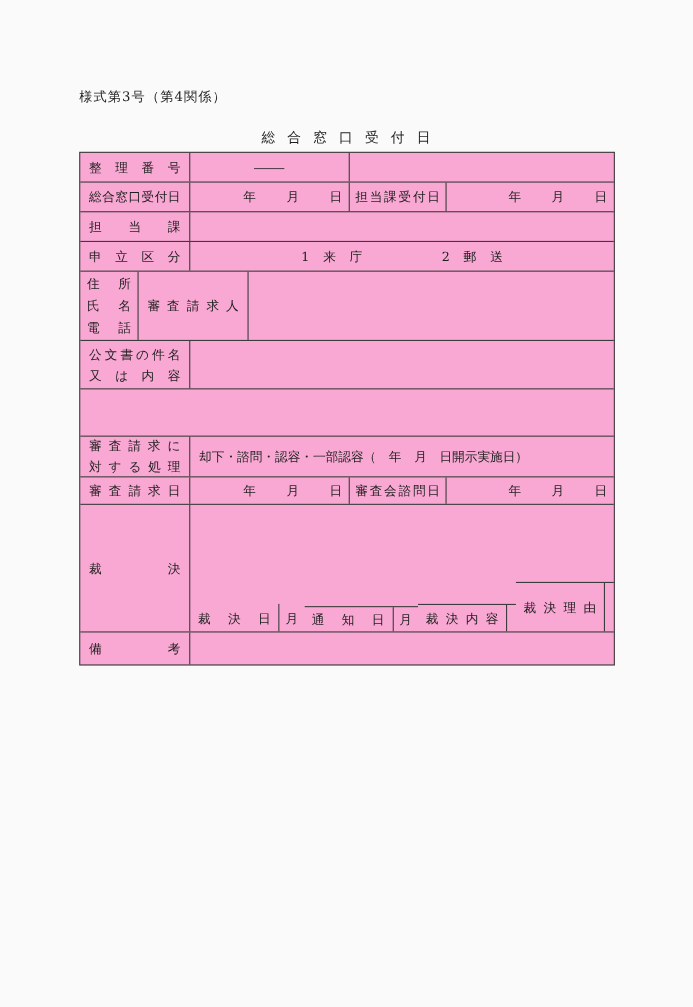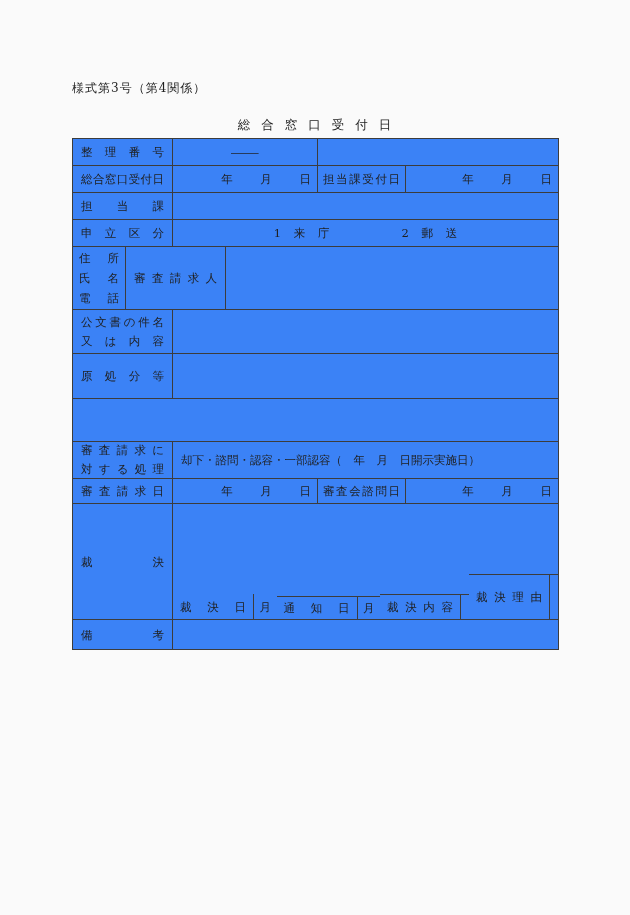--- a/index.html
+++ b/index.html
@@ -36,21 +36,21 @@
     padding-left: 11px;
     box-sizing: border-box;
   }
 
   .form-table {
     position: absolute;
     left: 72px;
     top: 138px;
     width: 485px;
     border: 1px solid #3c3c3c;
-    background: #3b82f6;
+    background: #f9a8d4;
   }
 
   .row { display: flex; border-top: 1px solid #3c3c3c; }
   .row.first { border-top: none; }
 
   .cell {
     box-sizing: border-box;
     border-right: 1px solid #3c3c3c;
     display: flex;
     flex-direction: column;
@@ -188,28 +188,20 @@
     <div class="row h43 two-line">
       <div class="cell lab">
         <div class="t just">公文書の件名</div>
         <div class="t just">又は内容</div>
       </div>
       <div class="cell grow plain">
         <div class="t"></div>
       </div>
     </div>
 
-    <div class="row h44">
-      <div class="cell lab">
-        <div class="t just">原処分等</div>
-      </div>
-      <div class="cell grow plain">
-        <div class="t"></div>
-      </div>
-    </div>
 
     <div class="row h42 two-line">
       <div class="cell grow plain">
         <div class="t"></div>
       </div>
     </div>
 
     <div class="row h36 two-line">
       <div class="cell lab">
         <div class="t just">審査請求に</div>

